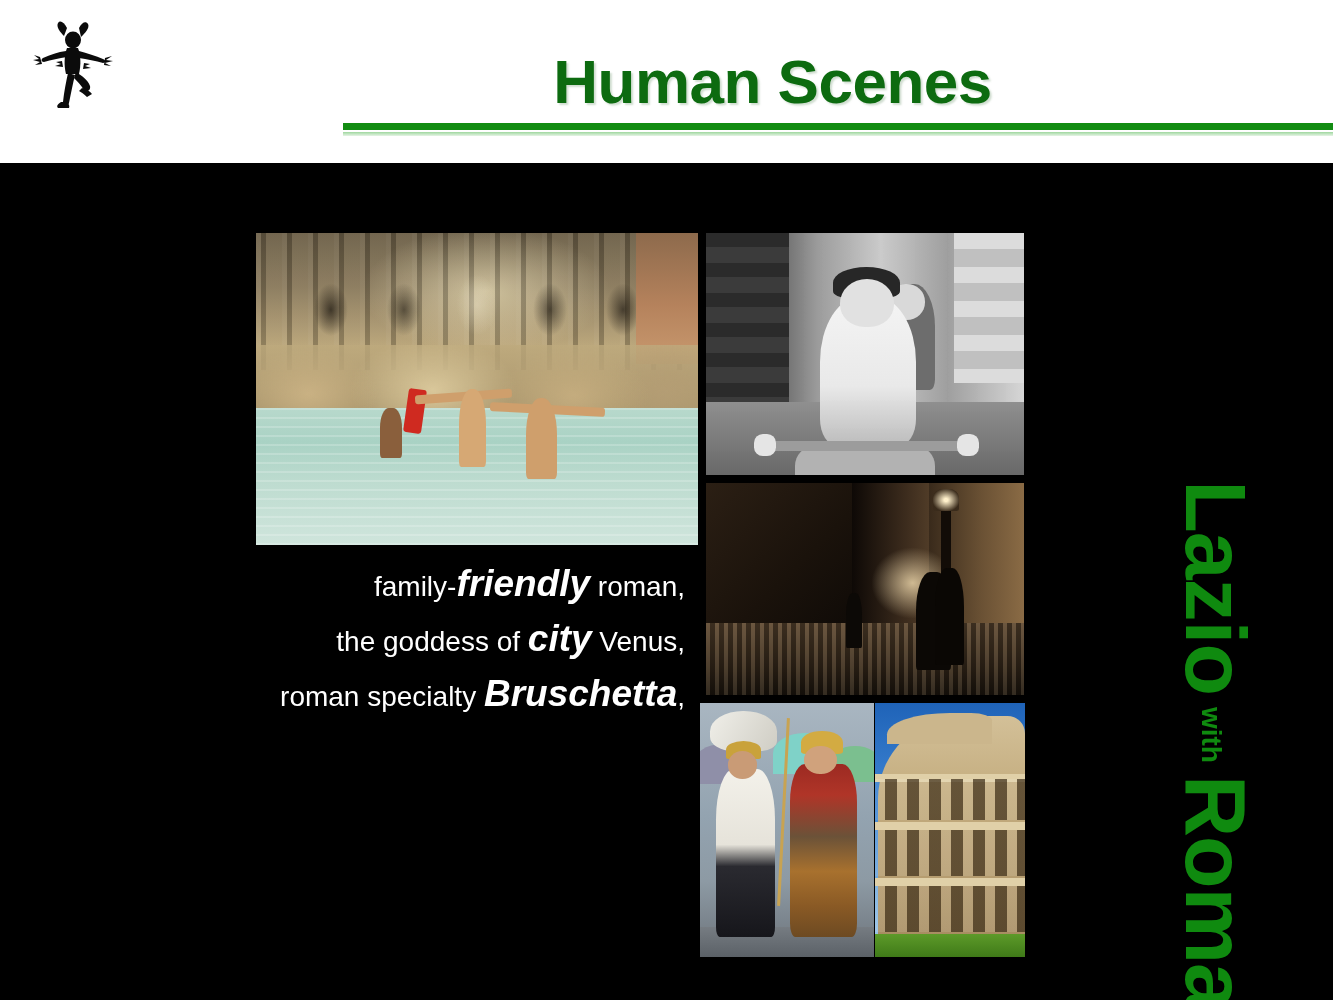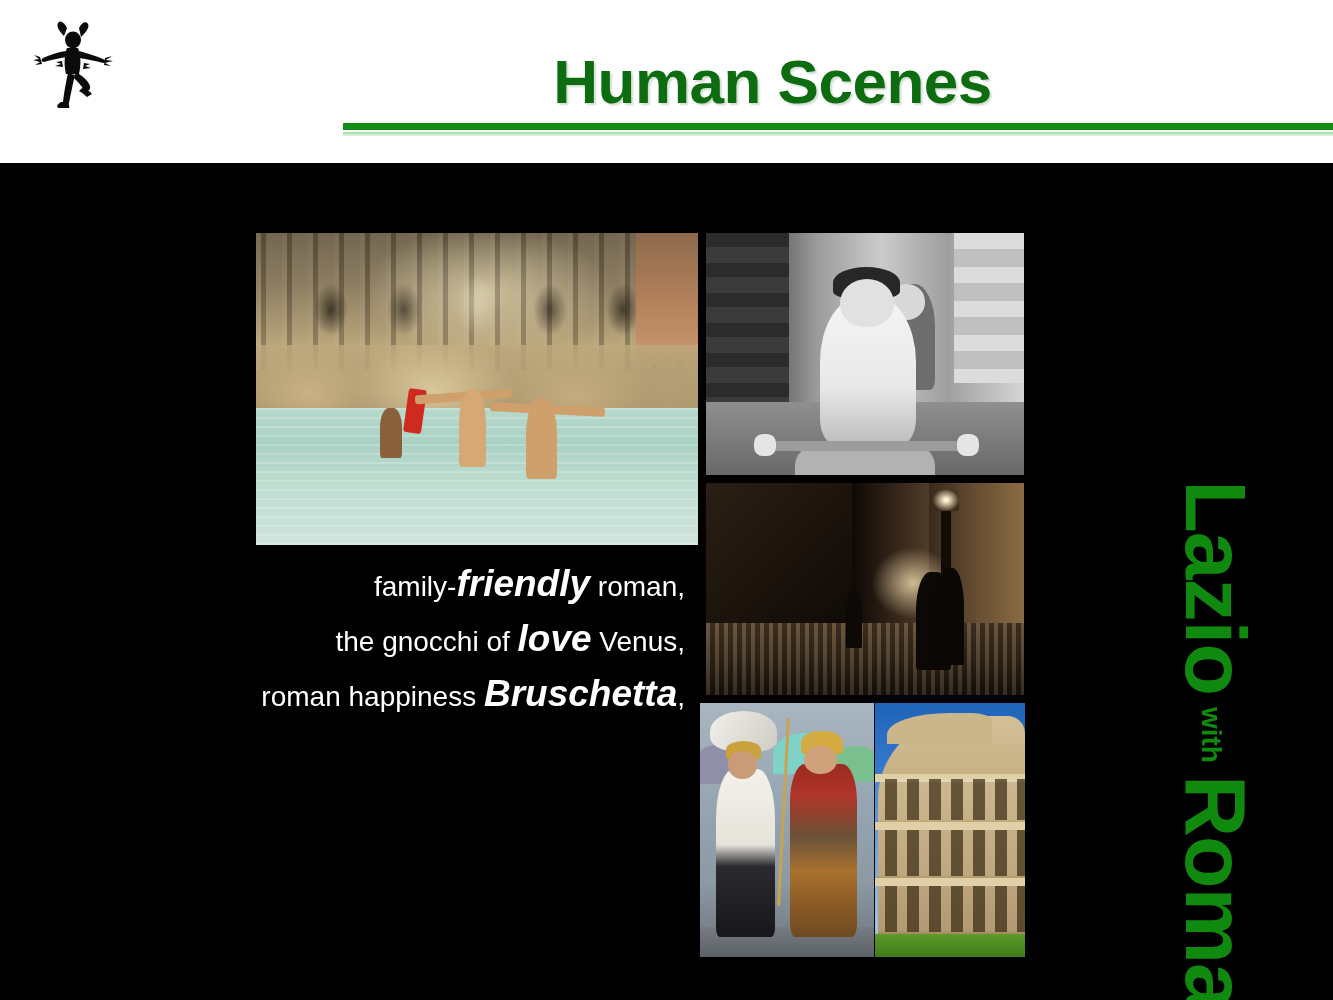--- a/index.html
+++ b/index.html
@@ -453,26 +453,26 @@
     </div>
 
     <div id="caption">
 
 
       <div class="cap-line">
         <span>family-</span><span class="em">friendly</span><span> roman,</span>
       </div>
 
       <div class="cap-line">
-        <span>the gnocchi of </span><span class="em">love</span><span> Venus,</span>
+        <span>the goddess of </span><span class="em">city</span><span> Venus,</span>
       </div>
 
 
       <div class="cap-line">
-        <span>roman happiness </span><span class="em">Bruschetta</span><span>,</span>
+        <span>roman specialty </span><span class="em">Bruschetta</span><span>,</span>
       </div>
 
 
     </div>
 
     <div id="vert-wrap">
       <div id="vert-inner">
         <span class="vert-big">Lazio</span><span class="vert-small">with</span><span class="vert-big">Roma</span>
       </div>
     </div>

